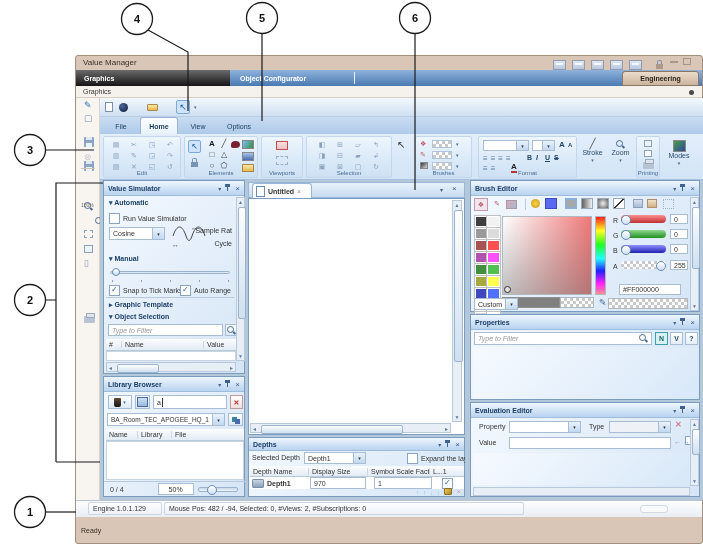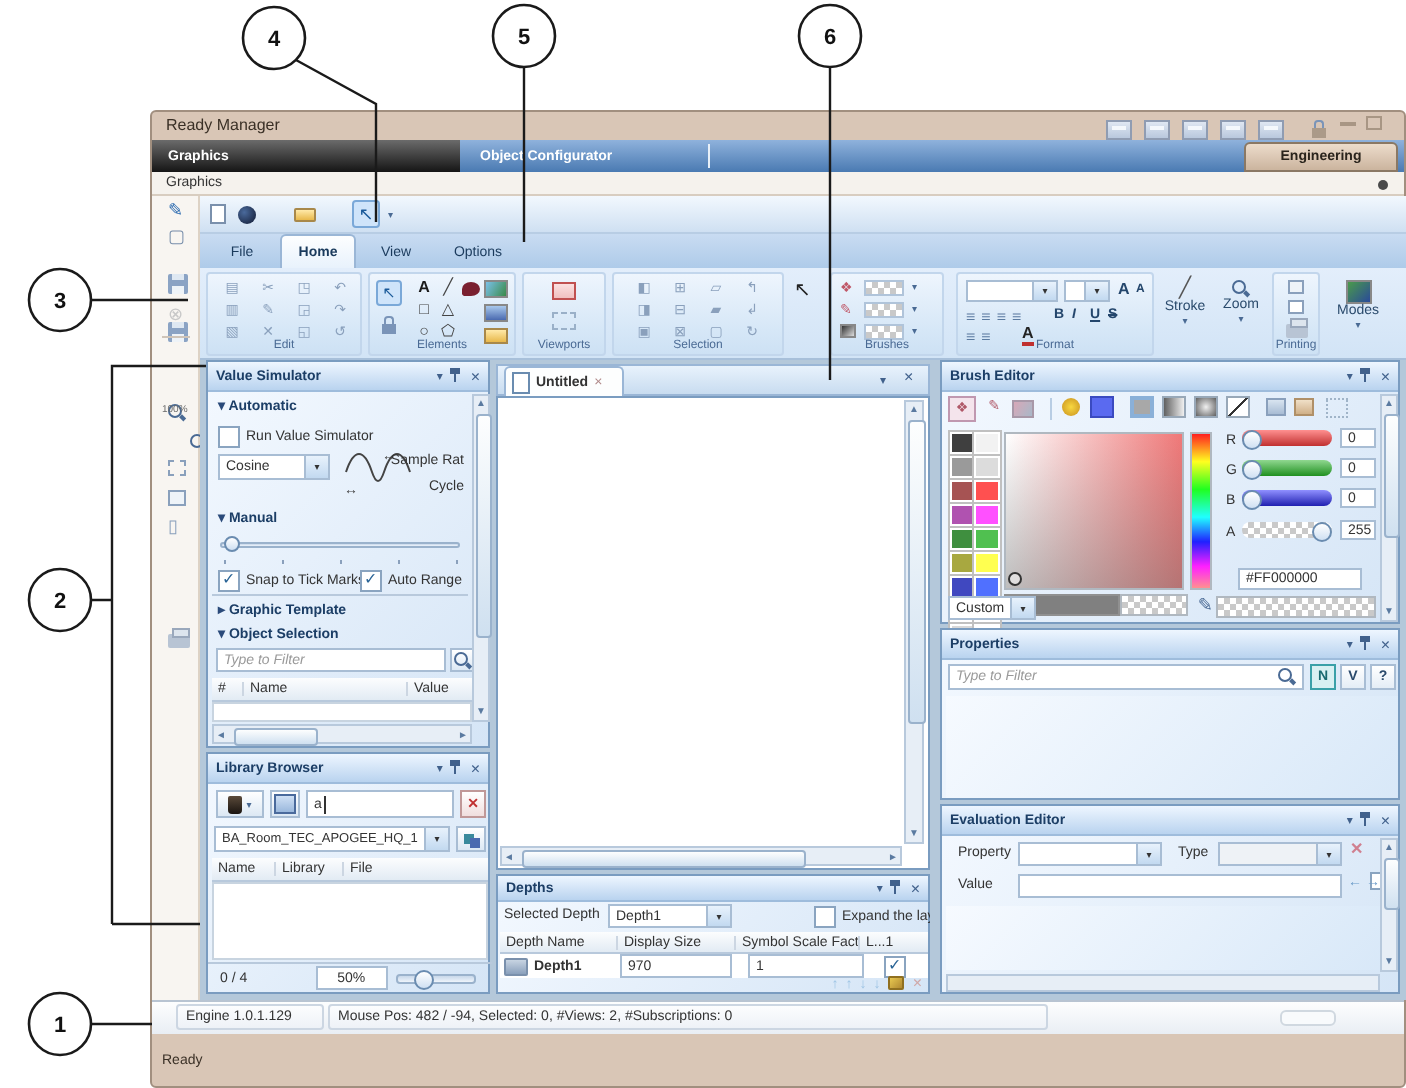--- a/index.html
+++ b/index.html
@@ -74,21 +74,21 @@
 </style>
 </head>
 <body>
 
 <div class="page">
 
   
   <div class="abs win" style="left:75px;top:55px;width:628px;height:489px;"></div>
 
   
-  <div class="abs wtitle" style="left:83px;top:58px;">Ready Manager</div>
+  <div class="abs wtitle" style="left:83px;top:58px;">Value Manager</div>
   <div class="abs wic" style="left:553px;top:60px;"></div>
   <div class="abs wic" style="left:572px;top:60px;"></div>
   <div class="abs wic" style="left:591px;top:60px;"></div>
   <div class="abs wic" style="left:610px;top:60px;"></div>
   <div class="abs wic" style="left:629px;top:60px;"></div>
   <div class="abs lockic" style="left:656px;top:60px;background:#ab9a89;"></div>
   <div class="abs" style="left:670px;top:61px;width:8px;height:2px;background:#a89684;"></div>
   <div class="abs" style="left:683px;top:58px;width:8px;height:7px;border:1px solid #a89684;"></div>
 
   

